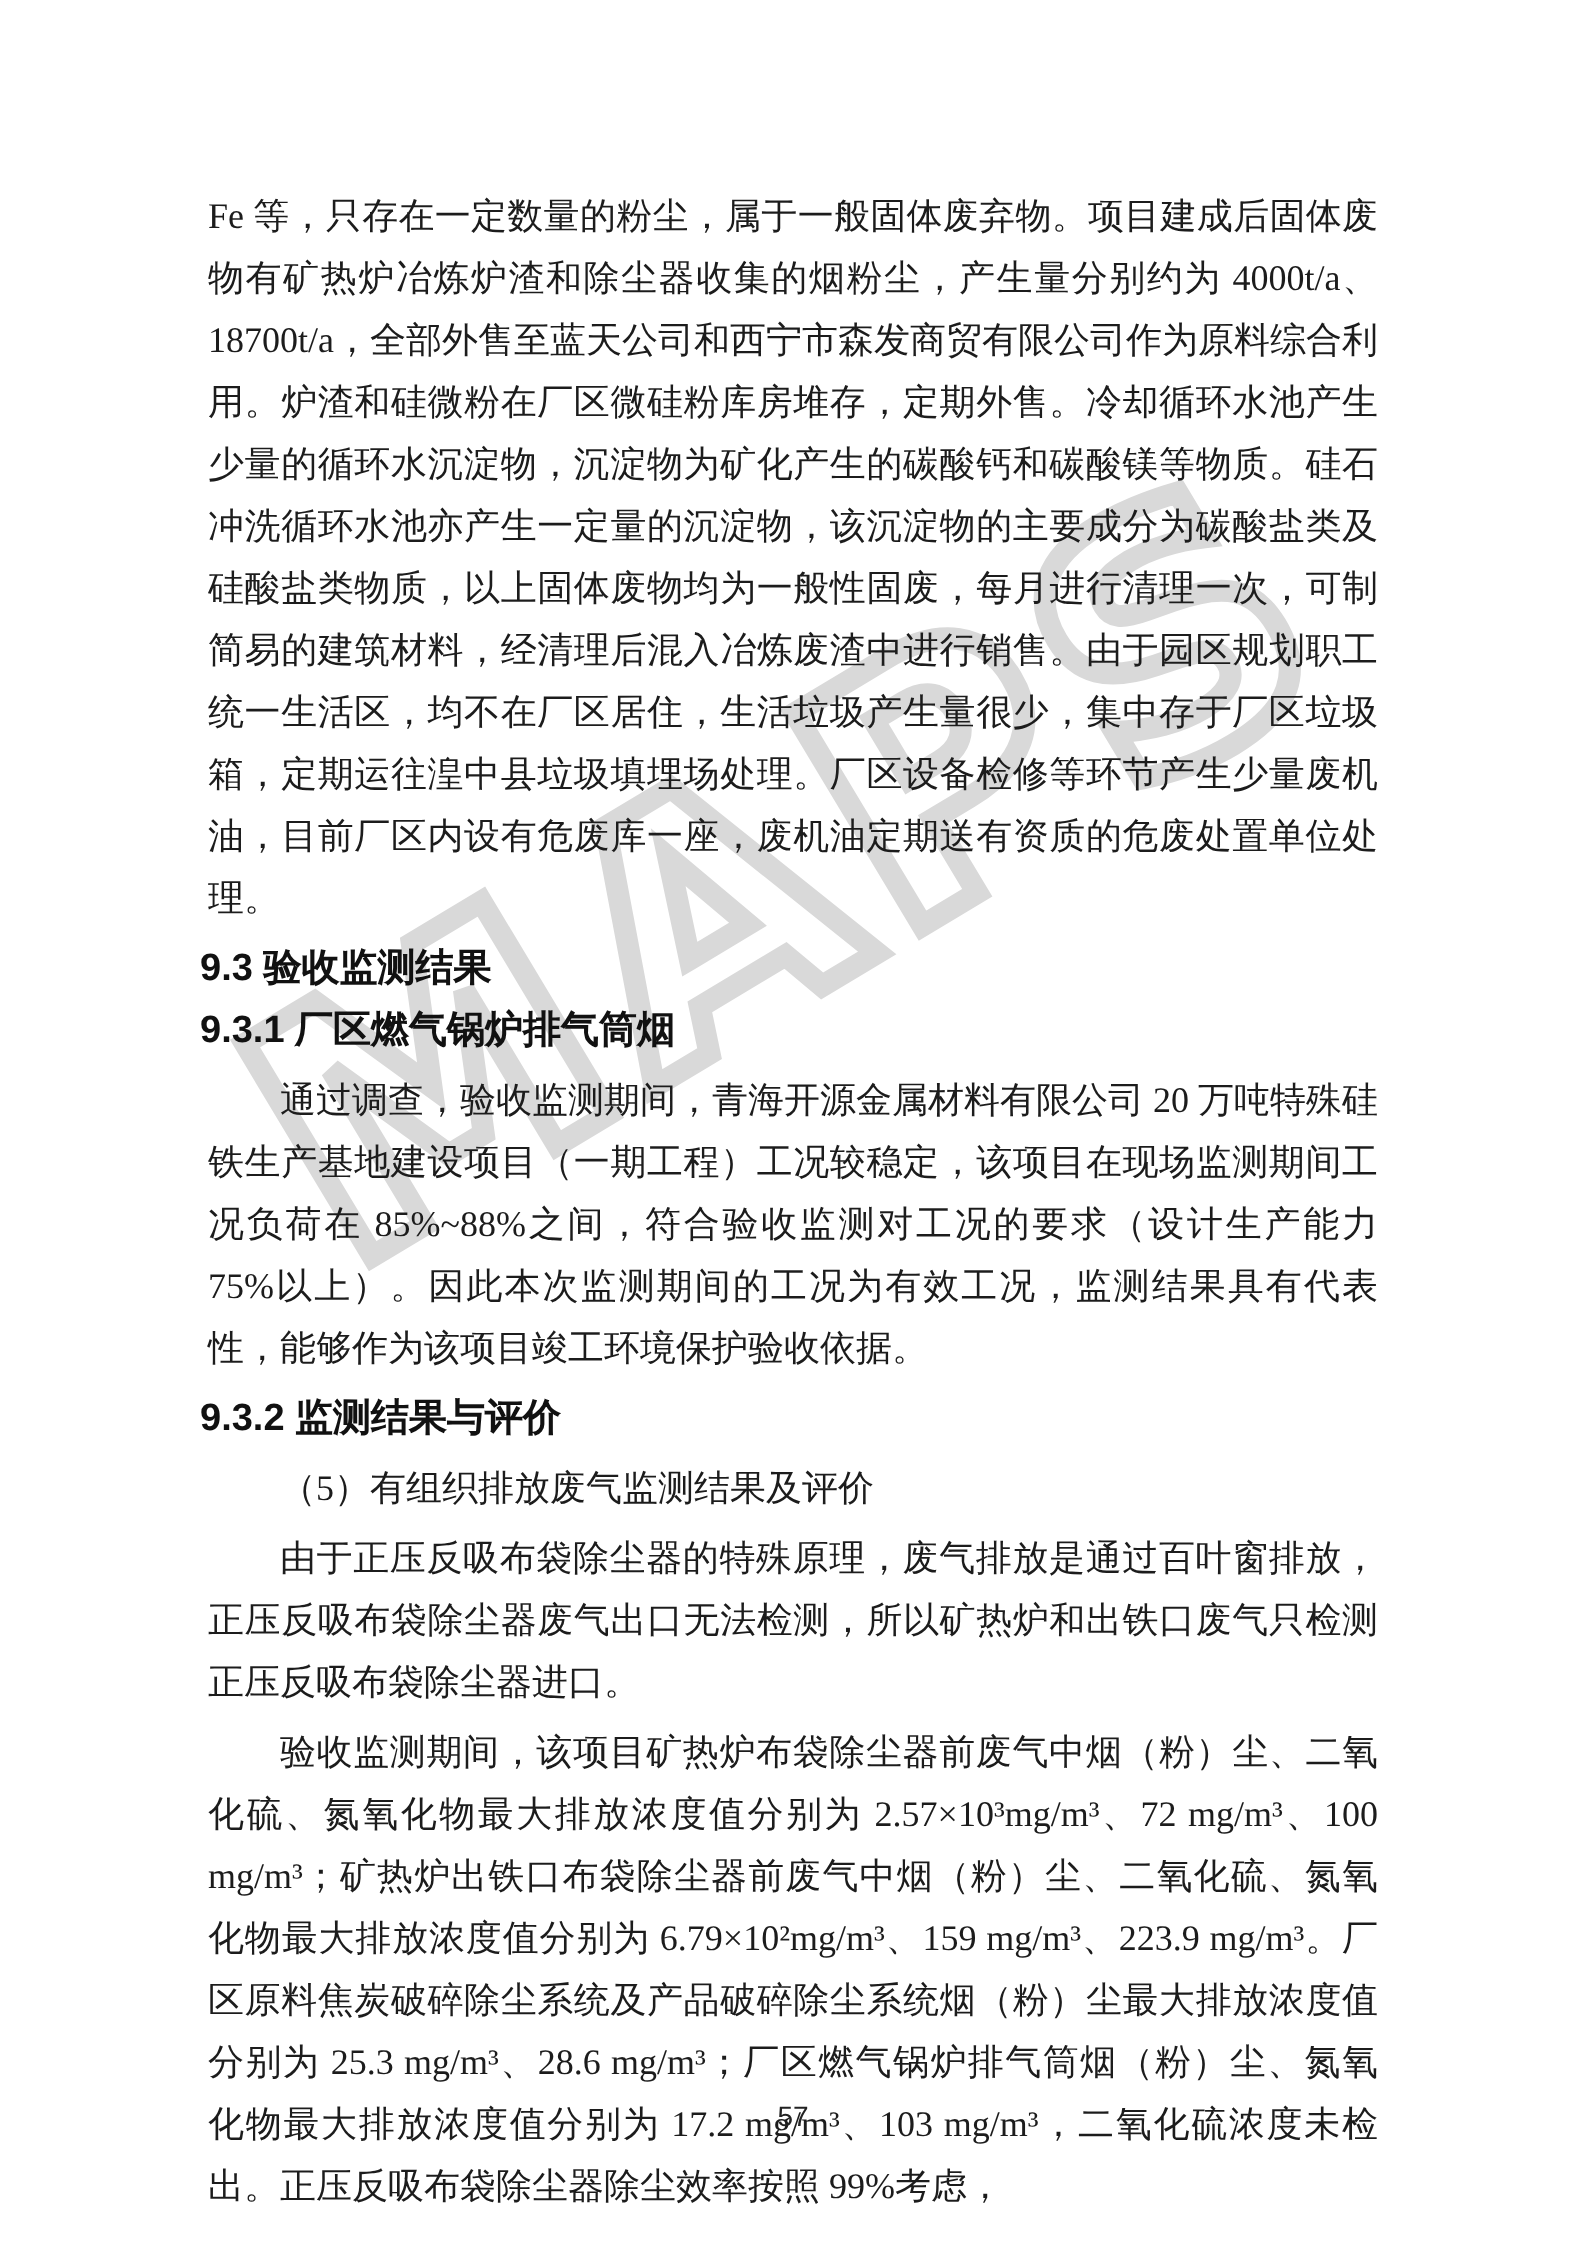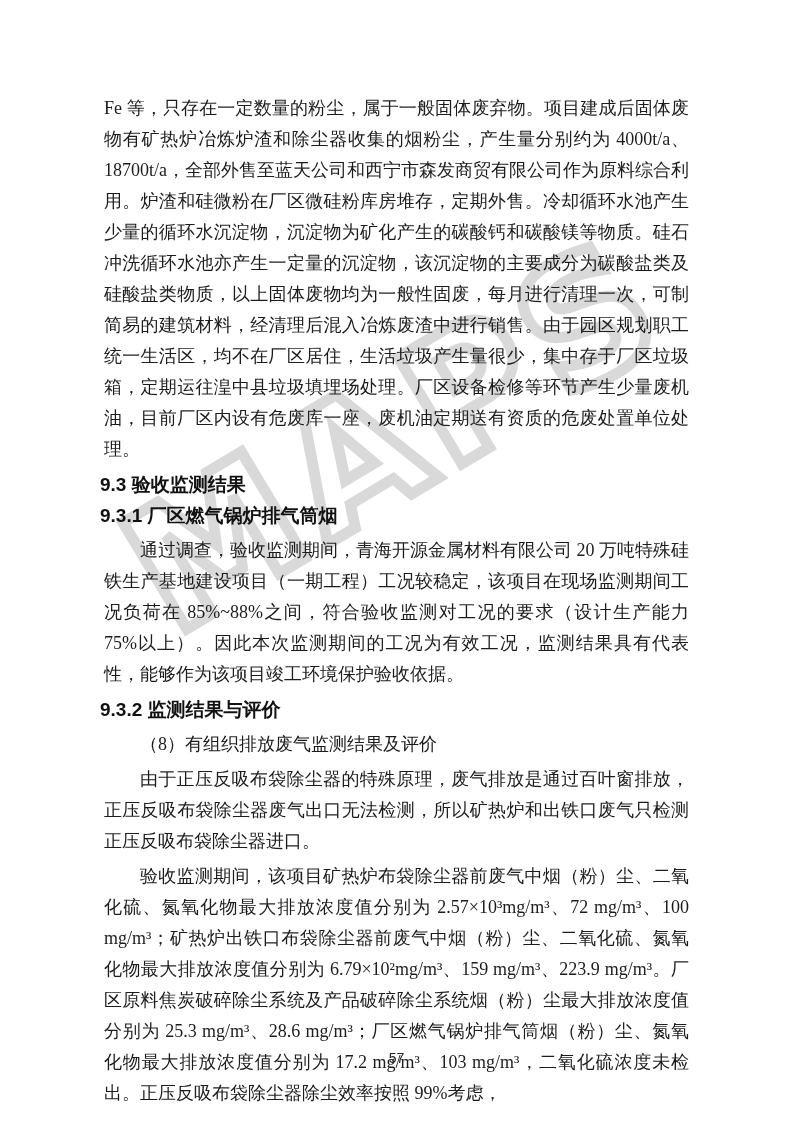--- a/index.html
+++ b/index.html
@@ -84,21 +84,21 @@
     <p class="para">Fe 等，只存在一定数量的粉尘，属于一般固体废弃物。项目建成后固体废物有矿热炉冶炼炉渣和除尘器收集的烟粉尘，产生量分别约为 4000t/a、18700t/a，全部外售至蓝天公司和西宁市森发商贸有限公司作为原料综合利用。炉渣和硅微粉在厂区微硅粉库房堆存，定期外售。冷却循环水池产生少量的循环水沉淀物，沉淀物为矿化产生的碳酸钙和碳酸镁等物质。硅石冲洗循环水池亦产生一定量的沉淀物，该沉淀物的主要成分为碳酸盐类及硅酸盐类物质，以上固体废物均为一般性固废，每月进行清理一次，可制简易的建筑材料，经清理后混入冶炼废渣中进行销售。由于园区规划职工统一生活区，均不在厂区居住，生活垃圾产生量很少，集中存于厂区垃圾箱，定期运往湟中县垃圾填埋场处理。厂区设备检修等环节产生少量废机油，目前厂区内设有危废库一座，废机油定期送有资质的危废处置单位处理。</p>
 
     <h2 class="heading">9.3 验收监测结果</h2>
 
     <h3 class="heading">9.3.1 厂区燃气锅炉排气筒烟</h3>
 
     <p class="para indent">通过调查，验收监测期间，青海开源金属材料有限公司 20 万吨特殊硅铁生产基地建设项目（一期工程）工况较稳定，该项目在现场监测期间工况负荷在 85%~88%之间，符合验收监测对工况的要求（设计生产能力 75%以上）。因此本次监测期间的工况为有效工况，监测结果具有代表性，能够作为该项目竣工环境保护验收依据。</p>
 
     <h3 class="heading">9.3.2 监测结果与评价</h3>
 
-    <p class="para indent">（8）有组织排放废气监测结果及评价</p>
+    <p class="para indent">（5）有组织排放废气监测结果及评价</p>
 
     <p class="para indent">由于正压反吸布袋除尘器的特殊原理，废气排放是通过百叶窗排放，正压反吸布袋除尘器废气出口无法检测，所以矿热炉和出铁口废气只检测正压反吸布袋除尘器进口。</p>
 
     <p class="para indent">验收监测期间，该项目矿热炉布袋除尘器前废气中烟（粉）尘、二氧化硫、氮氧化物最大排放浓度值分别为 2.57×10³mg/m³、72 mg/m³、100 mg/m³；矿热炉出铁口布袋除尘器前废气中烟（粉）尘、二氧化硫、氮氧化物最大排放浓度值分别为 6.79×10²mg/m³、159 mg/m³、223.9 mg/m³。厂区原料焦炭破碎除尘系统及产品破碎除尘系统烟（粉）尘最大排放浓度值分别为 25.3 mg/m³、28.6 mg/m³；厂区燃气锅炉排气筒烟（粉）尘、氮氧化物最大排放浓度值分别为 17.2 mg/m³、103 mg/m³，二氧化硫浓度未检出。正压反吸布袋除尘器除尘效率按照 99%考虑，</p>
 
   </main>
 
   <div class="page-number">57</div>
 
 </div>

